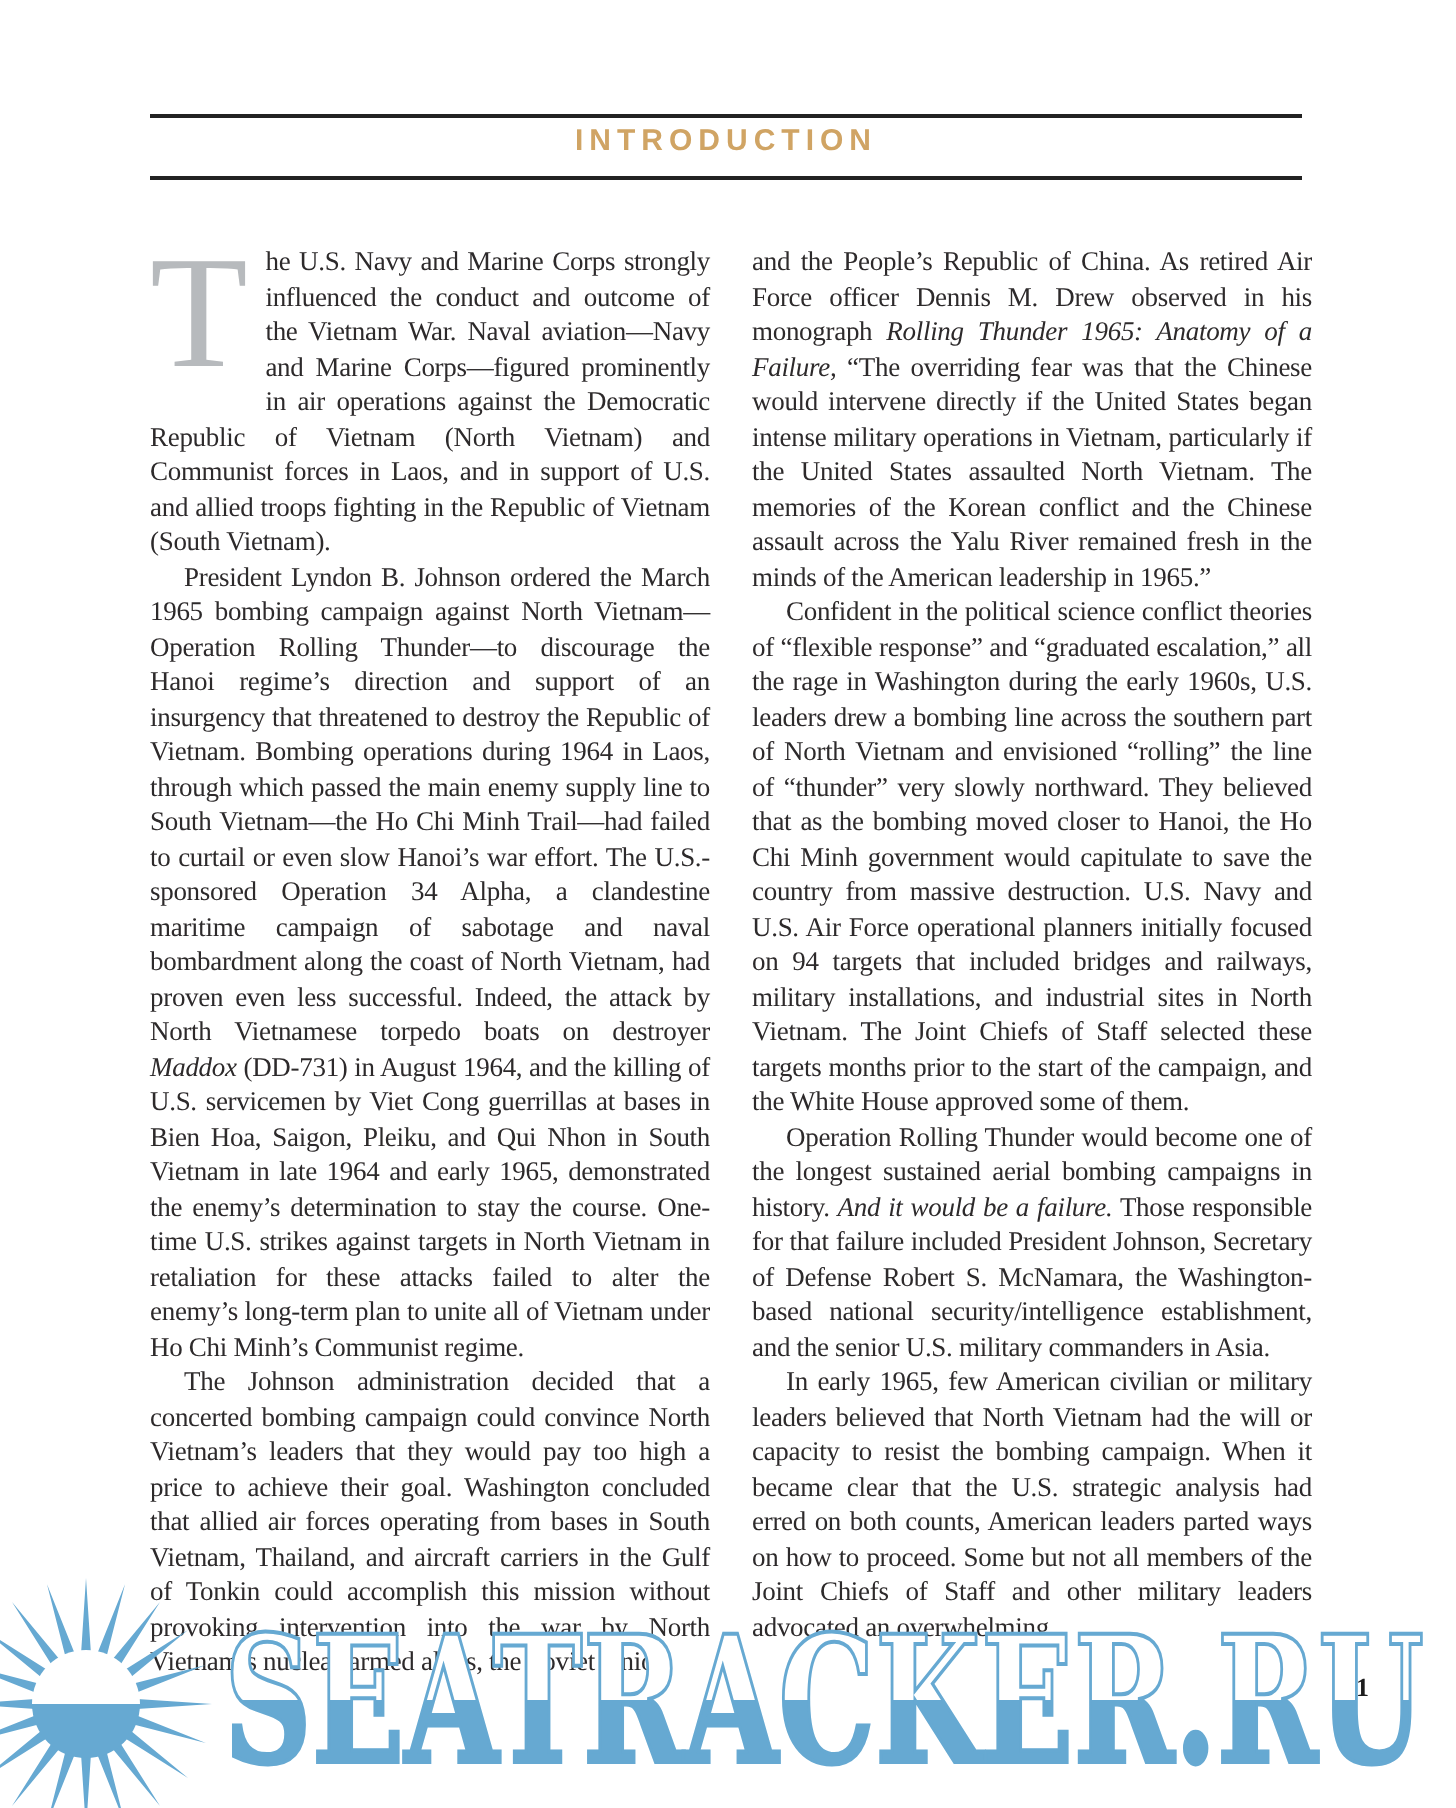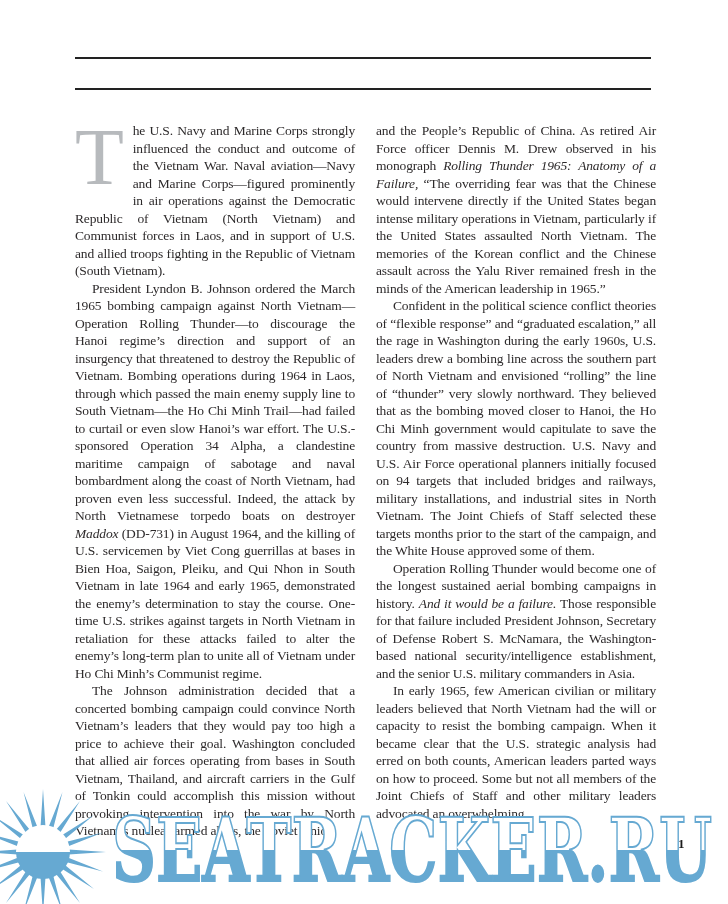--- a/index.html
+++ b/index.html
@@ -68,20 +68,21 @@
     stroke:var(--wm);
     stroke-width:2;
   }
 </style>
 </head>
 <body>
 
 <div class="page">
 
   <div class="rule rule-top"></div>
+  <h1 class="title">INTRODUCTION</h1>
   <div class="rule rule-bottom"></div>
 
   <div class="columns">
     <div class="col">
         <p class="para"><span class="dropcap">T</span><span>he U.S. Navy and Marine Corps strongly influenced the conduct and outcome of the Vietnam War. Naval aviation—Navy and Marine Corps—figured prominently in air operations against the Democratic Republic of Vietnam (North Vietnam) and Communist forces in Laos, and in support of U.S. and allied troops fighting in the Republic of Vietnam (South Vietnam).</span></p>
         <p class="para indent"><span>President Lyndon B. Johnson ordered the March 1965 bombing campaign against North Vietnam—Operation Rolling Thunder—to discourage the Hanoi regime’s direction and support of an insurgency that threatened to destroy the Republic of Vietnam. Bombing operations during 1964 in Laos, through which passed the main enemy supply line to South Vietnam—the Ho Chi Minh Trail—had failed to curtail or even slow Hanoi’s war effort. The U.S.-sponsored Operation 34 Alpha, a clandestine maritime campaign of sabotage and naval bombardment along the coast of North Vietnam, had proven even less successful. Indeed, the attack by North Vietnamese torpedo boats on destroyer </span><i>Maddox</i><span> (DD-731) in August 1964, and the killing of U.S. servicemen by Viet Cong guerrillas at bases in Bien Hoa, Saigon, Pleiku, and Qui Nhon in South Vietnam in late 1964 and early 1965, demonstrated the enemy’s determination to stay the course. One-time U.S. strikes against targets in North Vietnam in retaliation for these attacks failed to alter the enemy’s long-term plan to unite all of Vietnam under Ho Chi Minh’s Communist regime.</span></p>
         <p class="para indent"><span>The Johnson administration decided that a concerted bombing campaign could convince North Vietnam’s leaders that they would pay too high a price to achieve their goal. Washington concluded that allied air forces operating from bases in South Vietnam, Thailand, and aircraft carriers in the Gulf of Tonkin could accomplish this mission without provoking intervention into the war by North Vietnam’s nuclear-armed allies, the Soviet Union</span></p>
       </div>
     <div class="col">
         <p class="para"><span>and the People’s Republic of China. As retired Air Force officer Dennis M. Drew observed in his monograph </span><i>Rolling Thunder 1965: Anatomy of a Failure,</i><span> “The overriding fear was that the Chinese would intervene directly if the United States began intense military operations in Vietnam, particularly if the United States assaulted North Vietnam. The memories of the Korean conflict and the Chinese assault across the Yalu River remained fresh in the minds of the American leadership in 1965.”</span></p>

